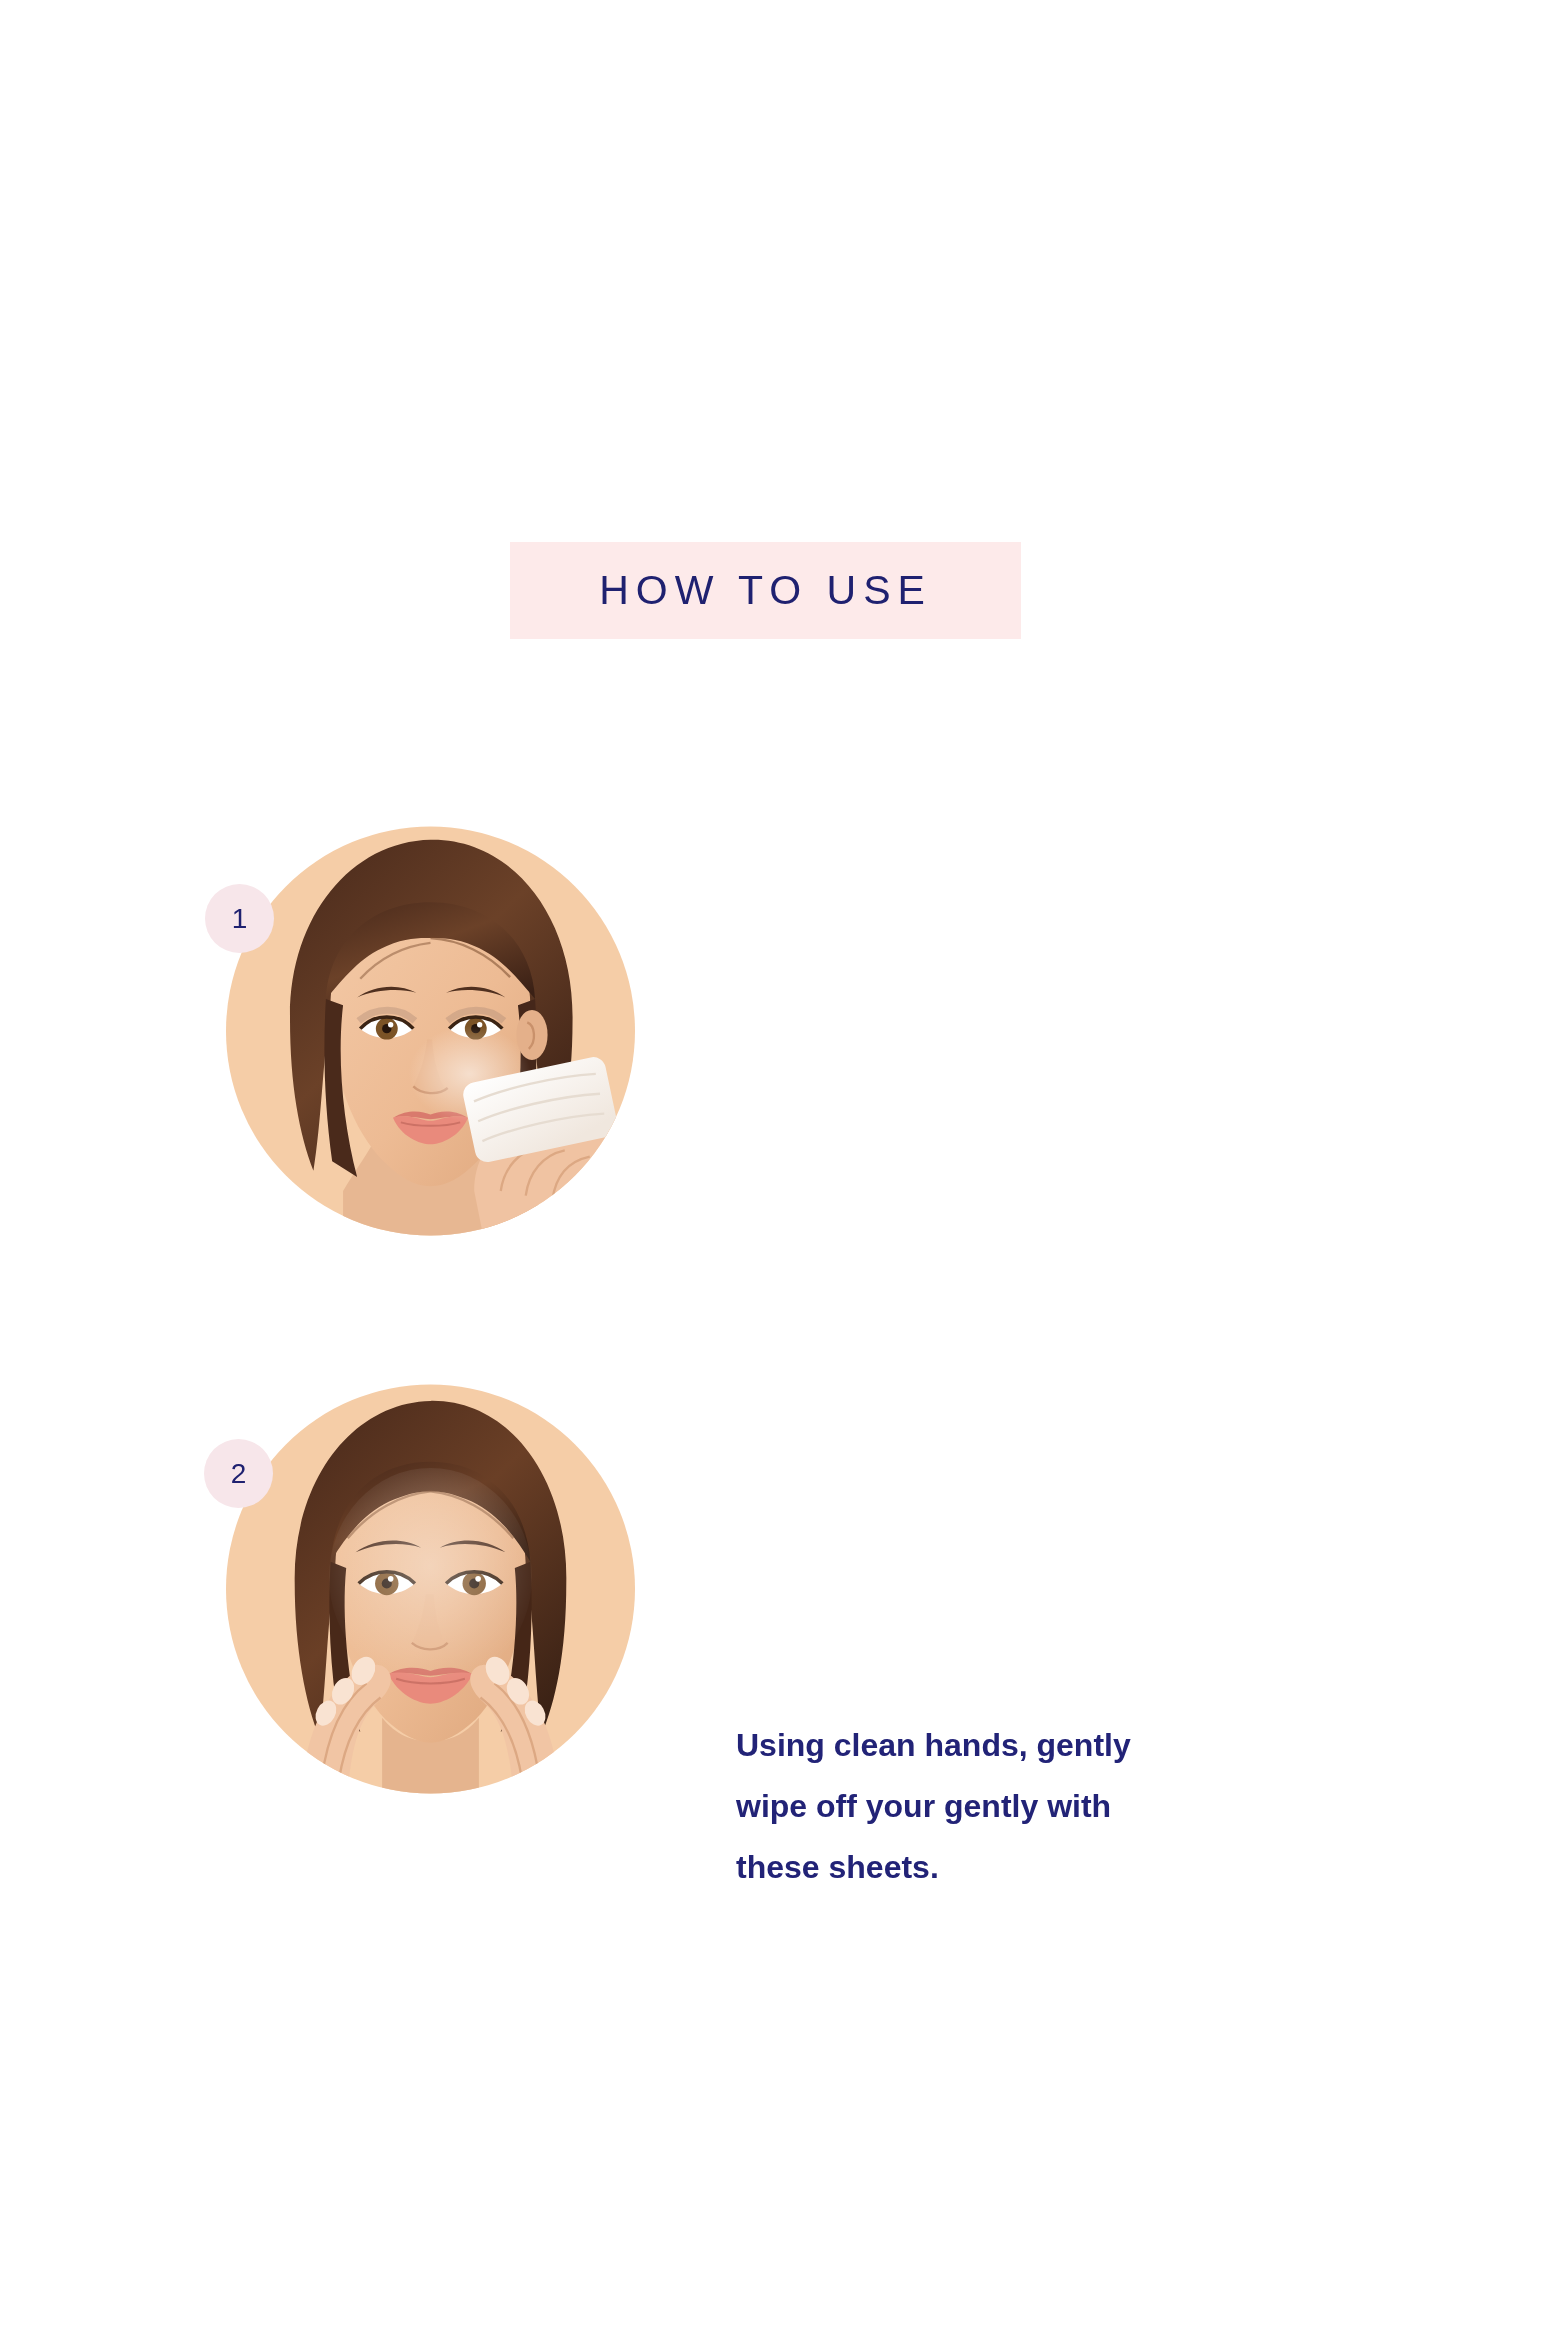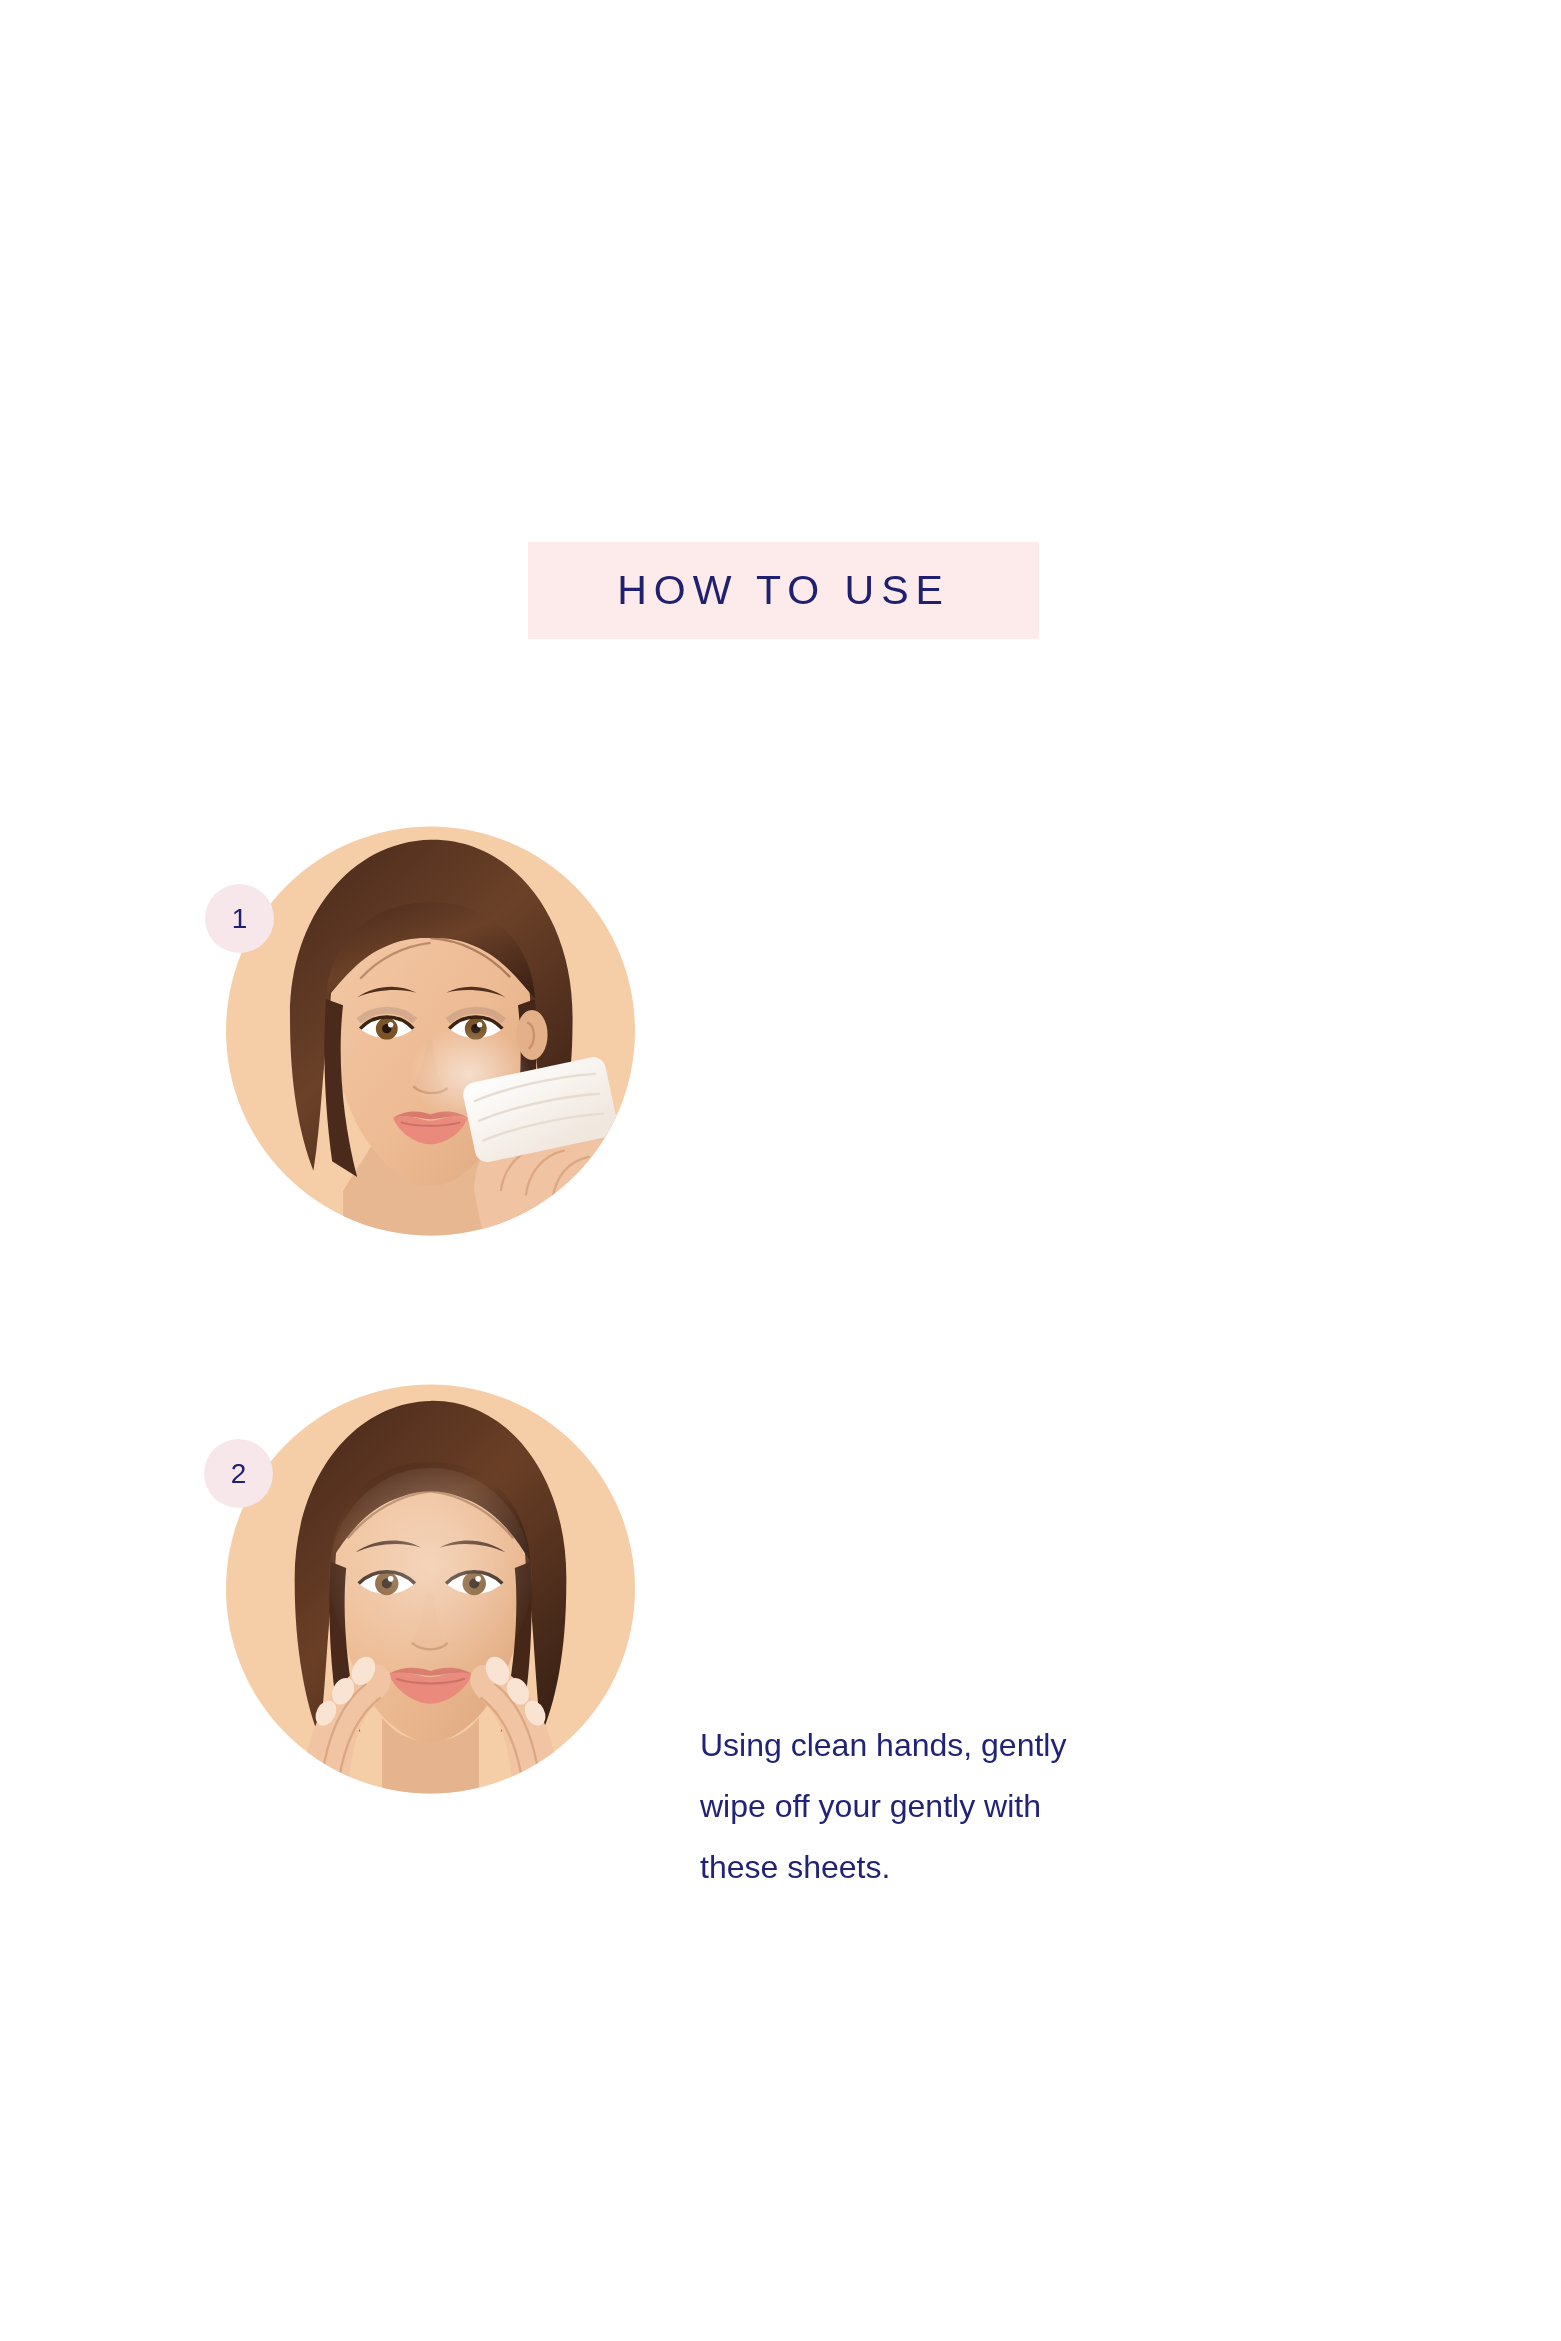--- a/index.html
+++ b/index.html
@@ -20,21 +20,21 @@
     position: absolute;
     left: 0; top: 0;
     width: 1561px;
     height: 2342px;
     background: #ffffff;
   }
 
   
   .header-banner {
     position: absolute;
-    left: 528px;
+    left: 510px;
     top: 542px;
     width: 511px;
     height: 97px;
     background: #fdeaea;
     display: flex;
     align-items: center;
     justify-content: center;
   }
   .header-title {
     color: #1f2170;
@@ -98,23 +98,24 @@
     position: absolute;
     left: 700px;
     width: 718px;
   }
   #text-1 { top: 911px; }
 
   .step-line {
     color: #222377;
     font-size: 32px;
     line-height: 61px;
-    font-weight: 400;
+    font-weight: 700;
     white-space: nowrap;
     font-family: "Liberation Sans", sans-serif;
+    margin-left: 36px;
   }
 </style>
 </head>
 <body>
 
 <div id="page">
 
   <div class="header-banner">
     <div class="header-title">HOW TO USE</div>
   </div>

